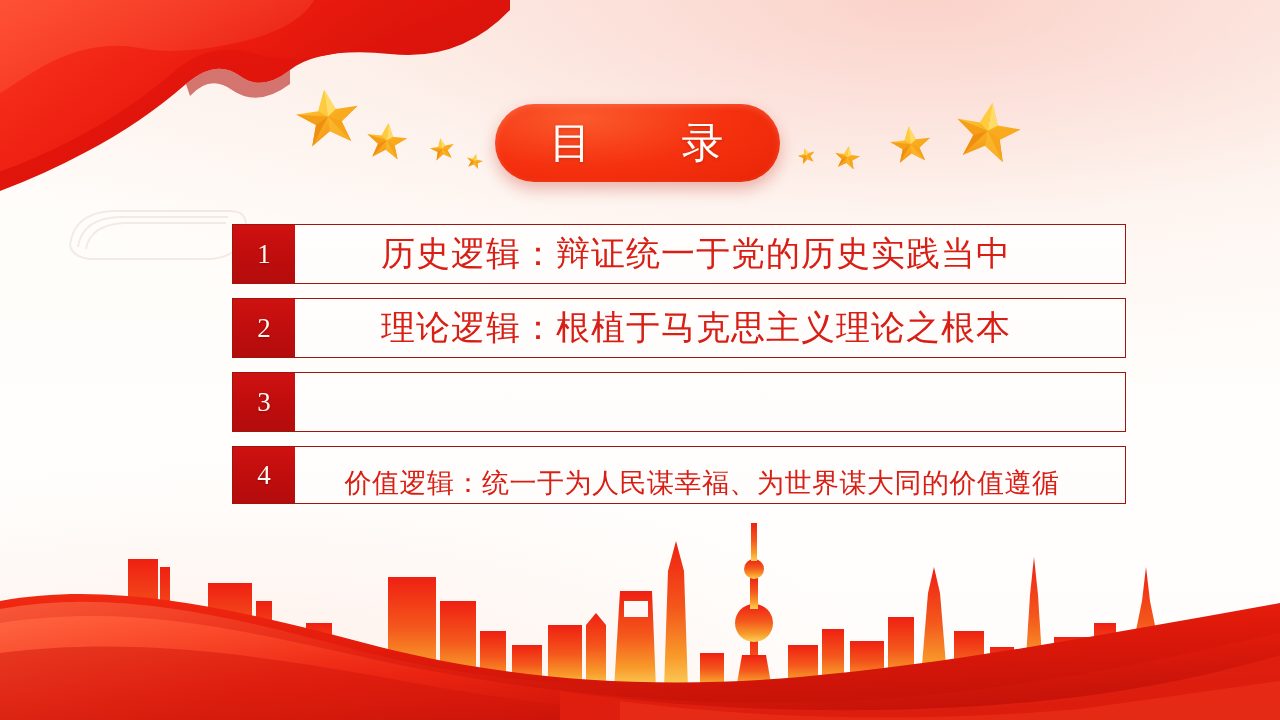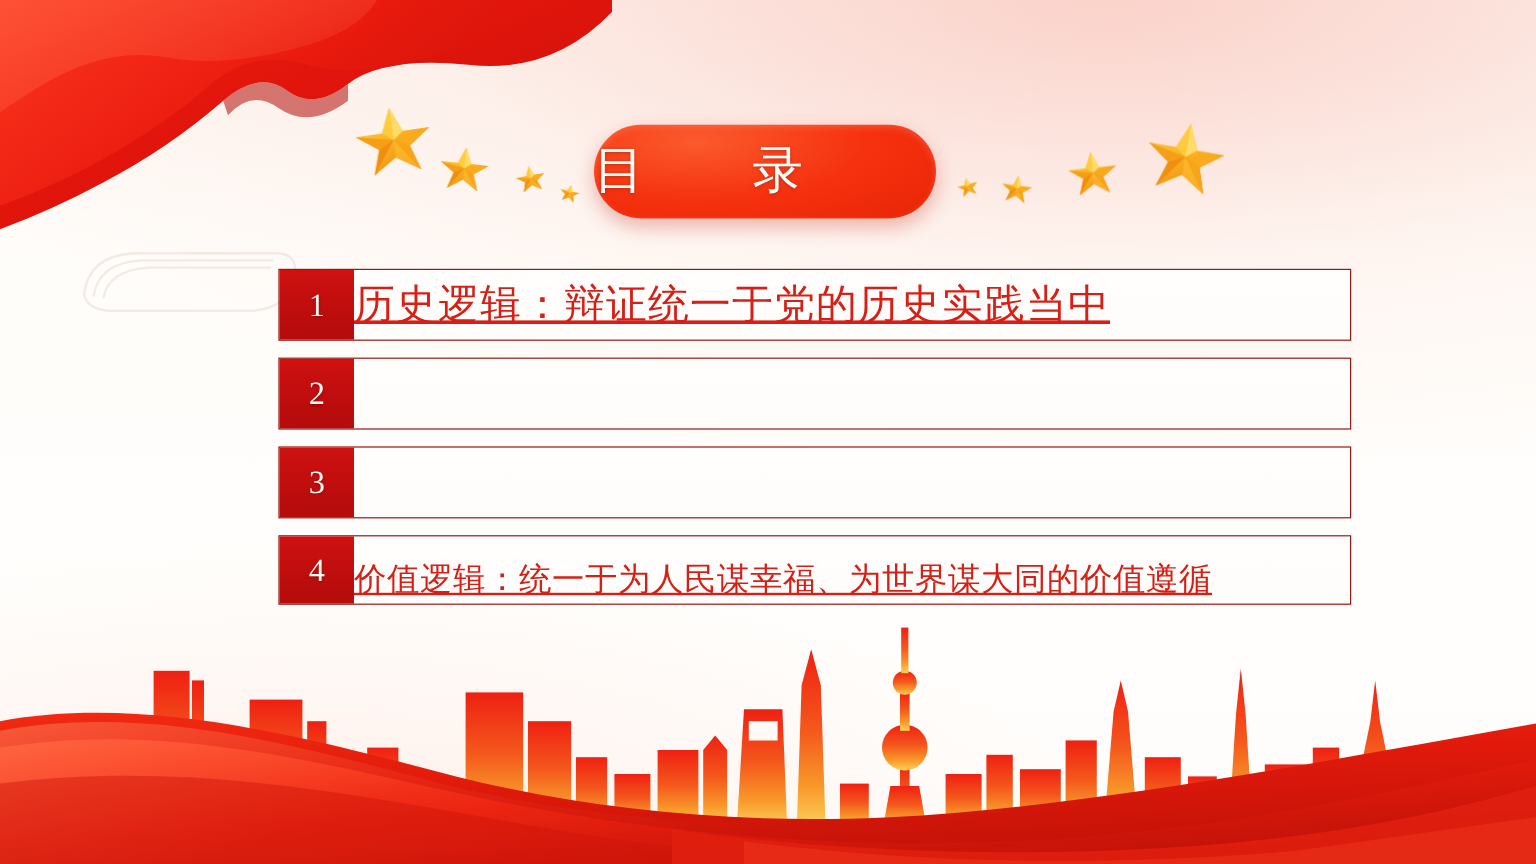--- a/index.html
+++ b/index.html
@@ -25,21 +25,21 @@
   
   .stars{position:absolute;left:0;top:48px;width:1280px;height:145px;}
 
   
   .pill{
     position:absolute;left:495px;top:104px;width:285px;height:78px;
     border-radius:42px;
     background:
       radial-gradient(120% 150% at 30% 18%, #fb5a2d 0%, #f5310f 42%, #e82506 78%, #d81f04 100%);
     box-shadow:0 7px 16px rgba(190,30,10,0.30), inset 0 2px 6px rgba(255,150,120,0.35);
-    display:flex;align-items:center;justify-content:flex-start;
+    display:flex;align-items:center;justify-content:center;
   }
   .pill-text{
     color:#fffdfa;font-size:42px;letter-spacing:2px;
     font-family:"Liberation Serif","DejaVu Serif",serif;
     text-shadow:0 1px 3px rgba(120,15,0,.35);
     white-space:pre;line-height:1;
   }
 
   
   .toc{position:absolute;left:232px;top:224px;width:896px;}
@@ -54,25 +54,24 @@
   .row.r4{width:894px;height:58px;margin-bottom:0;}
   .badge{
     width:62px;height:100%;
     background:linear-gradient(180deg,#cf1111 0%,#bf0d0d 55%,#b40c0c 100%);
     color:#fff9f2;display:flex;align-items:center;justify-content:center;
     font-size:27px;line-height:1;flex:0 0 auto;
     font-family:"Liberation Serif","DejaVu Serif",serif;
     text-shadow:0 1px 2px rgba(90,0,0,.45);
   }
   .row-text{
-    flex:1 1 auto;color:#d81f15;
+    flex:1 1 auto;text-align:center;color:#d81f15;
     font-size:34px;letter-spacing:1px;white-space:nowrap;
     font-family:"Liberation Serif","DejaVu Serif",serif;
     padding-right:28px;
-    text-decoration:underline;
   }
   .row.r4 .row-text{font-size:27px;padding-right:16px;letter-spacing:0.5px;margin-top:15px;}
 
   
   .bottom{position:absolute;left:0;bottom:0;width:1280px;height:215px;}
 </style>
 </head>
 <body>
 
 <div class="slide">
@@ -156,20 +155,21 @@
 
   <div class="toc">
 
     <div class="row wide">
       <div class="badge">1</div>
       <div class="row-text">历史逻辑：辩证统一于党的历史实践当中</div>
     </div>
 
     <div class="row wide">
       <div class="badge">2</div>
+      <div class="row-text">理论逻辑：根植于马克思主义理论之根本</div>
     </div>
 
     <div class="row wide">
       <div class="badge">3</div>
     </div>
 
     <div class="row r4">
       <div class="badge">4</div>
       <div class="row-text">价值逻辑：统一于为人民谋幸福、为世界谋大同的价值遵循</div>
     </div>

